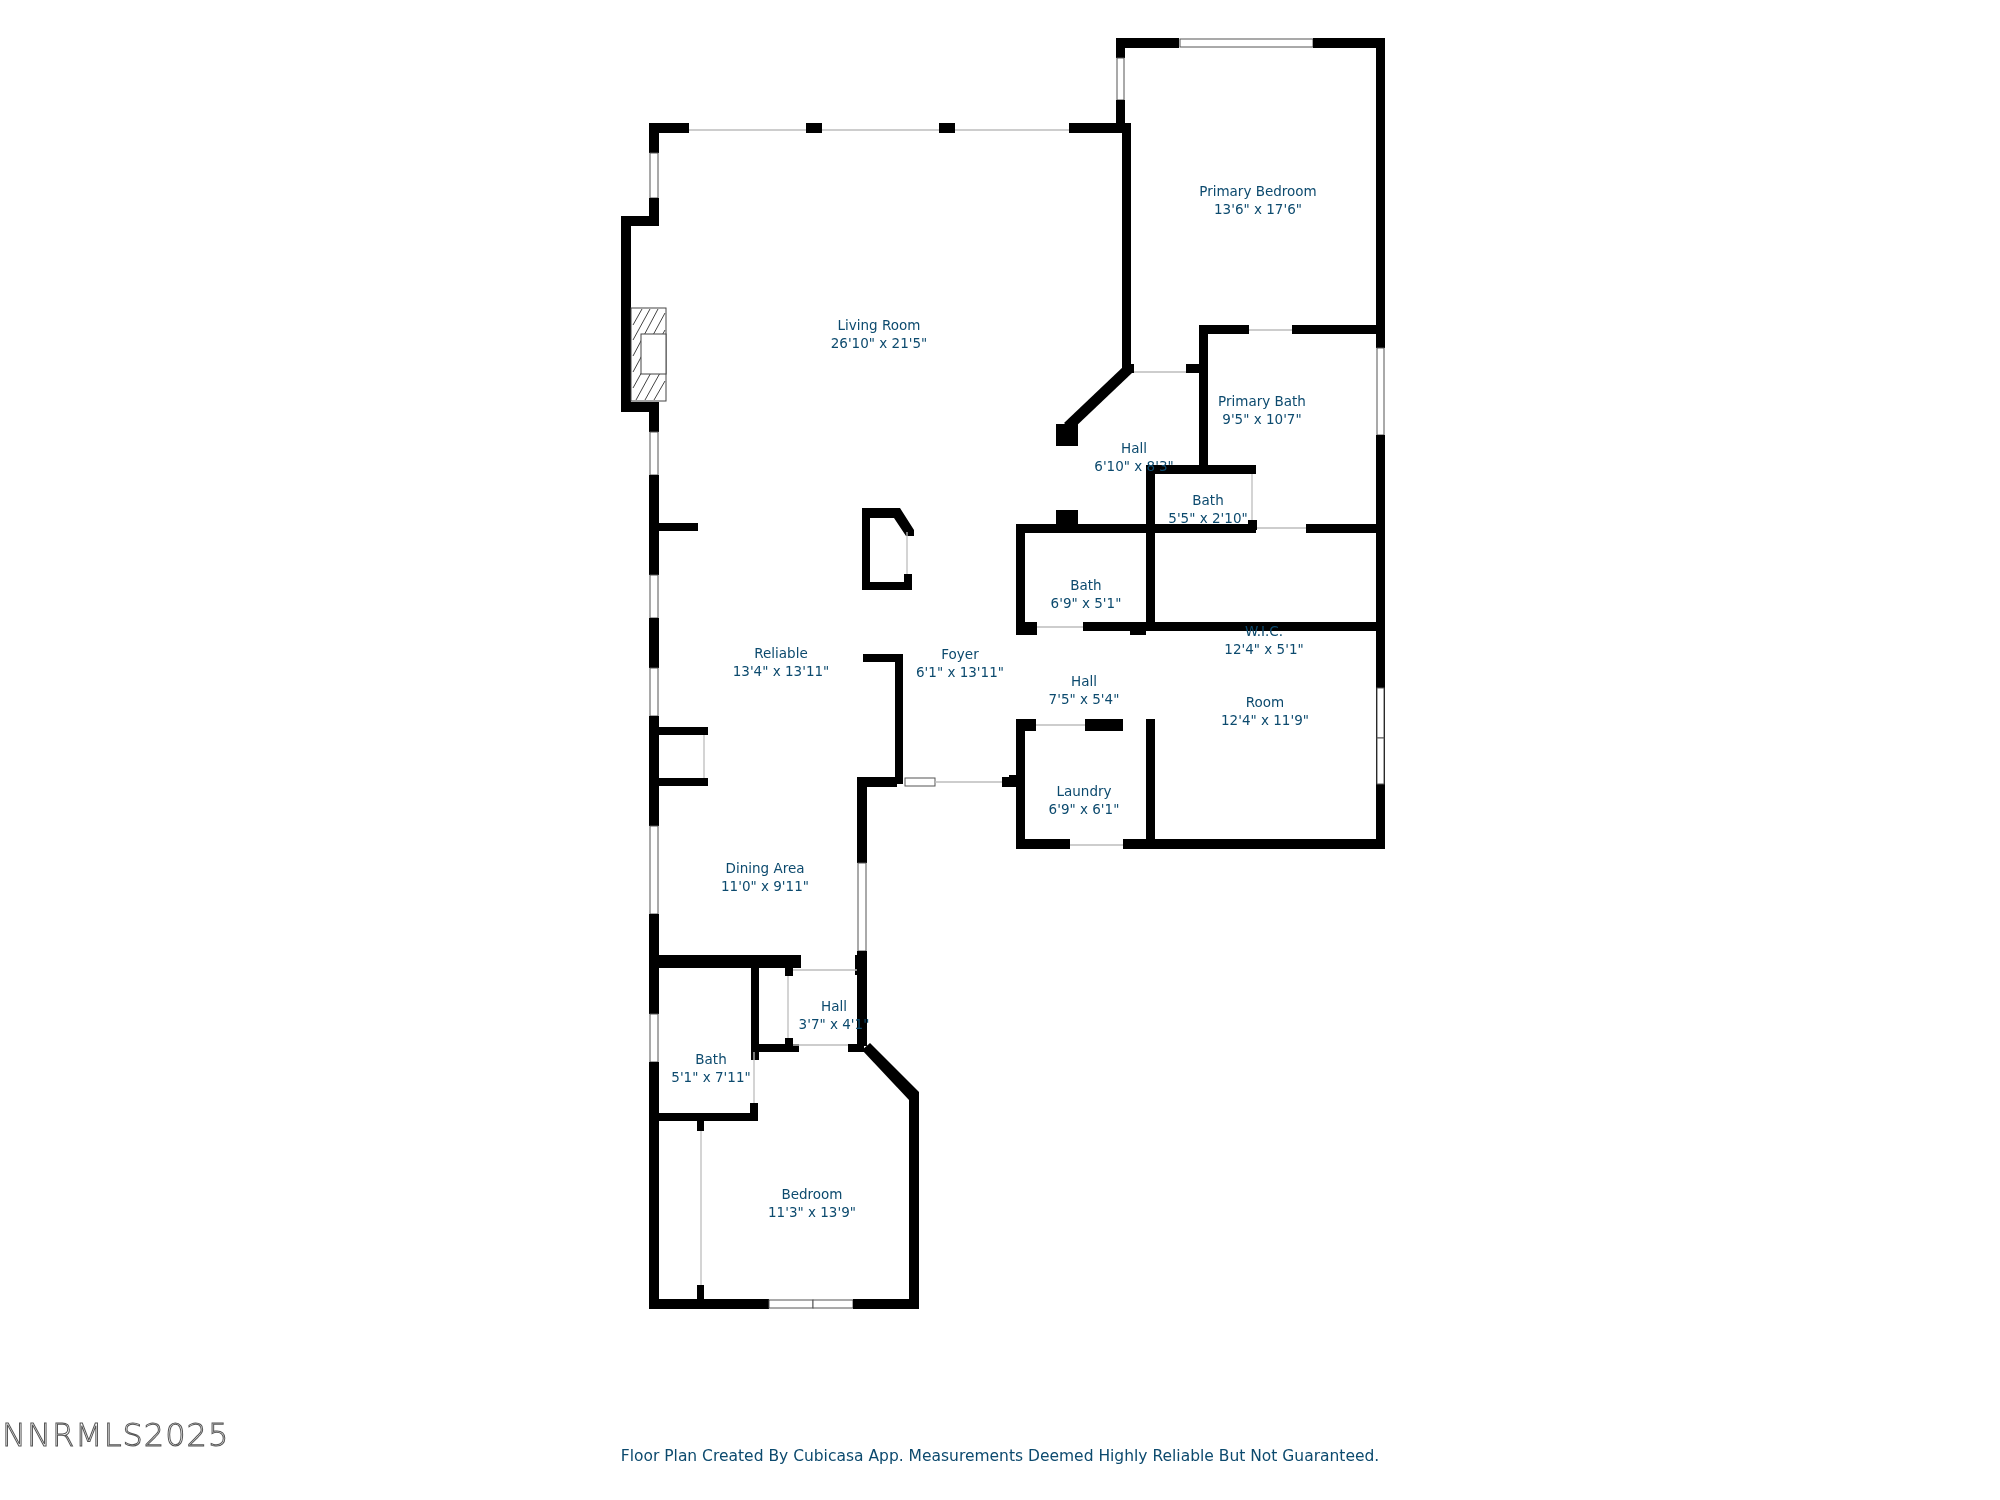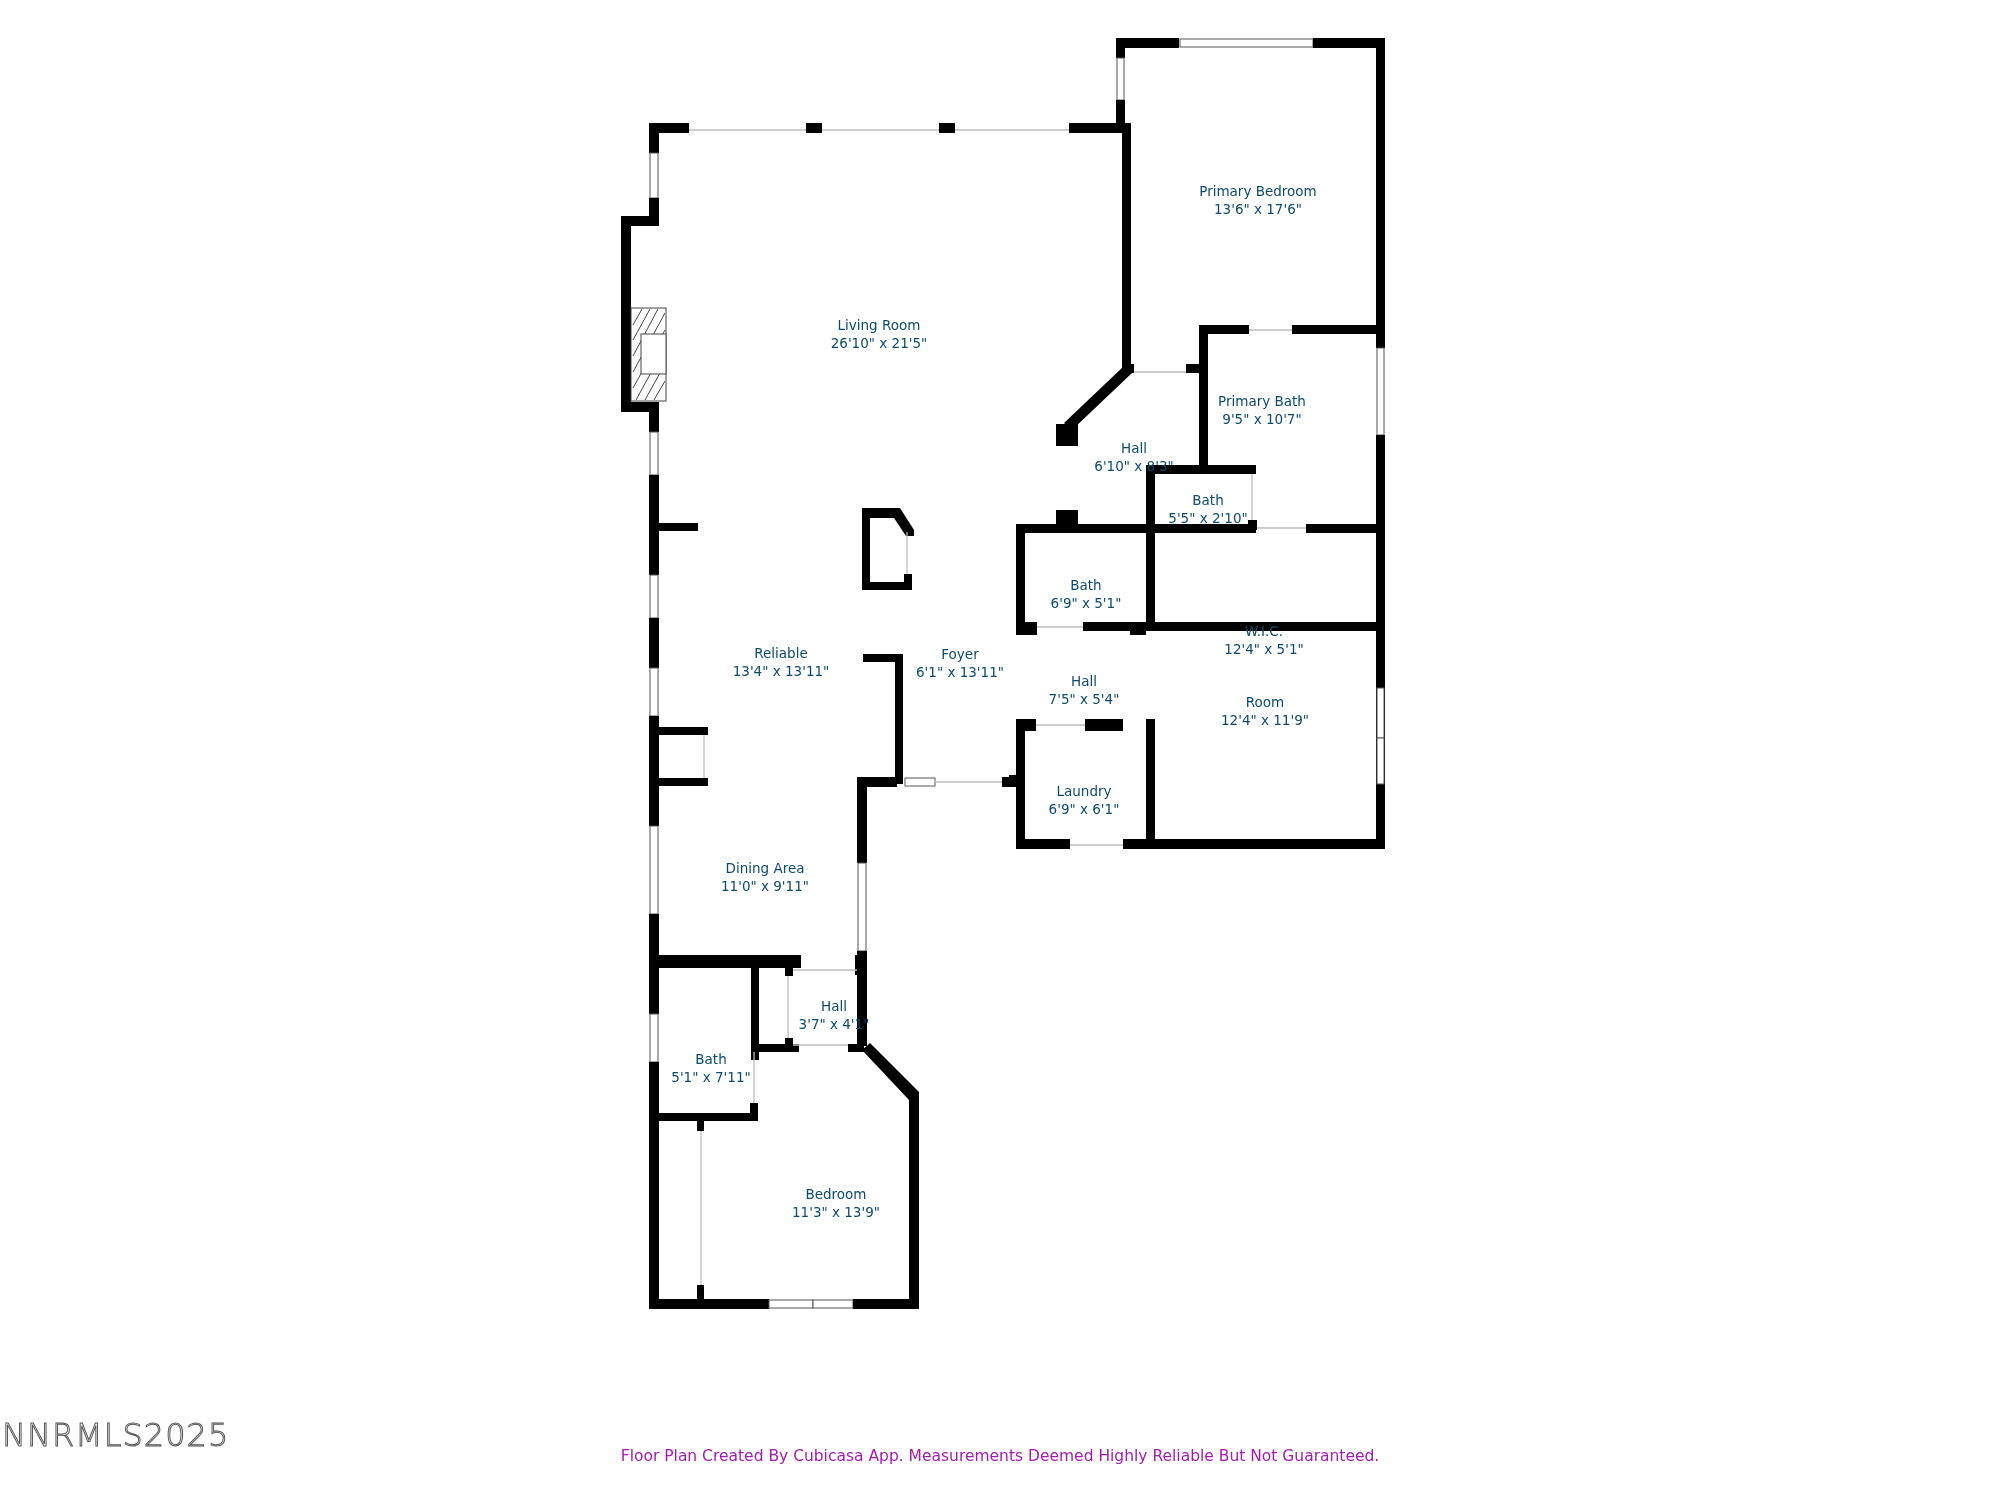--- a/index.html
+++ b/index.html
@@ -4,21 +4,21 @@
 <style>
   html, body { margin: 0; padding: 0; background: #ffffff; }
   body { width: 2000px; height: 1500px; position: relative; overflow: hidden; font-family: "Liberation Sans", "DejaVu Sans", sans-serif; }
   #plan { position: absolute; left: 0; top: 0; width: 2000px; height: 1500px; }
   .wall { fill: #000000; }
   .win { fill: #ffffff; stroke: #555555; stroke-width: 1; }
   .thin { stroke: #bdbdbd; stroke-width: 1.3; fill: none; }
   .room-label { position: absolute; transform: translate(-50%, -50%); text-align: center; color: #0c4a6e; font-family: "DejaVu Sans", sans-serif; font-size: 13.5px; line-height: 18px; white-space: nowrap; }
   .room-label .dim { display: block; }
   .watermark { position: absolute; left: 2px; top: 1416px; font-family: "DejaVu Sans", sans-serif; font-weight: 200; font-size: 32px; letter-spacing: 1px; color: transparent; -webkit-text-stroke: 1px #555555; }
-  .footer { position: absolute; left: 0; width: 2000px; top: 1447px; text-align: center; font-family: "DejaVu Sans", sans-serif; font-size: 15.5px; color: #a21caf; }
+  .footer { position: absolute; left: 0; width: 2000px; top: 1447px; text-align: center; font-family: "DejaVu Sans", sans-serif; font-size: 15.5px; color: #0c4a6e; }
 </style>
 </head>
 <body>
 
 <svg id="plan" viewBox="0 0 2000 1500" xmlns="http://www.w3.org/2000/svg">
 
   <g>
     <rect class="wall" x="649" y="123" width="40" height="10"></rect>
     <rect class="wall" x="806" y="123" width="16" height="10"></rect>
     <rect class="wall" x="939" y="123" width="16" height="10"></rect>
@@ -223,20 +223,20 @@
     <span class="dim">11'0" x 9'11"</span>
   </div>
   <div class="room-label" style="left:834px;top:1015px;">
     <span>Hall</span>
     <span class="dim">3'7" x 4'1"</span>
   </div>
   <div class="room-label" style="left:711px;top:1068px;">
     <span>Bath</span>
     <span class="dim">5'1" x 7'11"</span>
   </div>
-  <div class="room-label" style="left:812px;top:1203px;margin-left:24px;">
+  <div class="room-label" style="left:812px;top:1203px;">
     <span>Bedroom</span>
     <span class="dim">11'3" x 13'9"</span>
   </div>
 </div>
 
 <div class="watermark">NNRMLS2025</div>
 <div class="footer">Floor Plan Created By Cubicasa App. Measurements Deemed Highly Reliable But Not Guaranteed.</div>
 
 </body></html>

